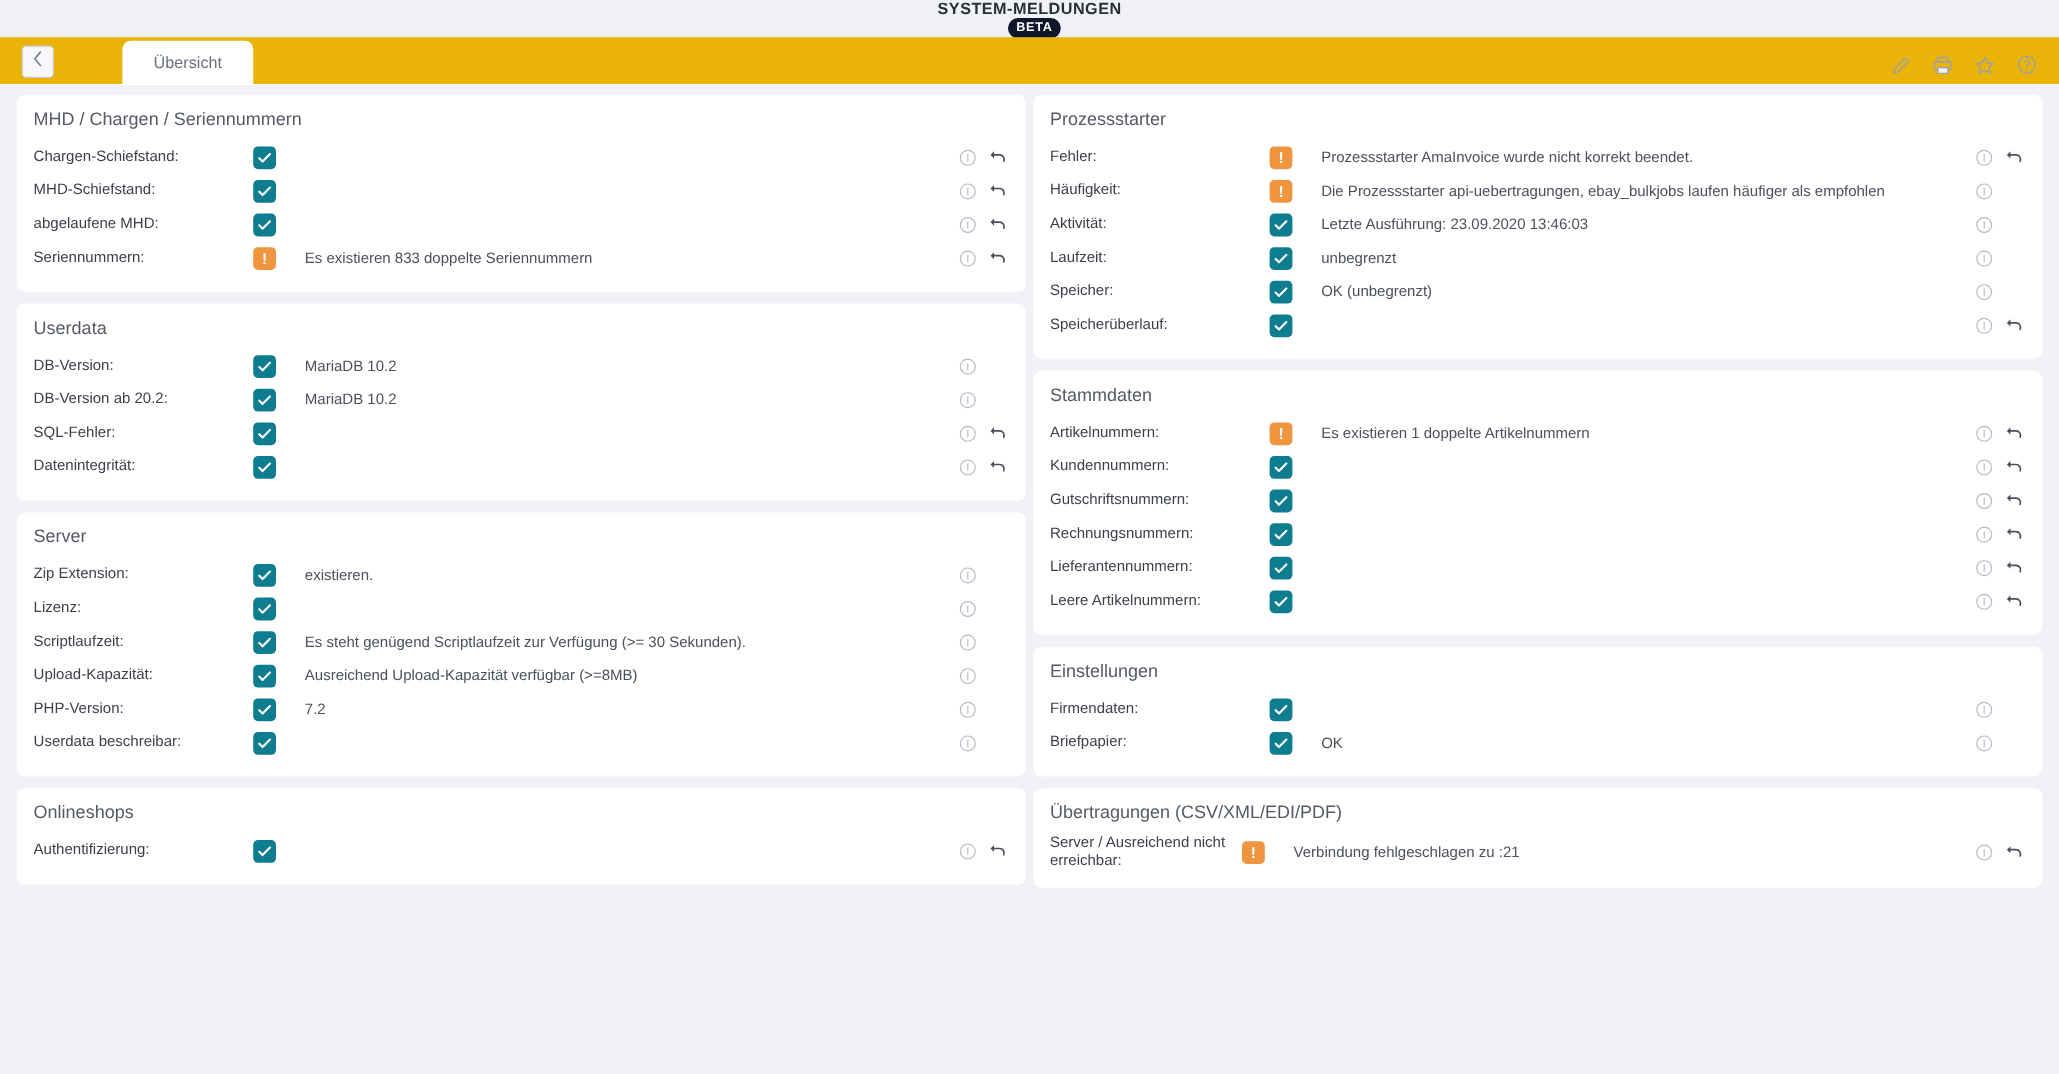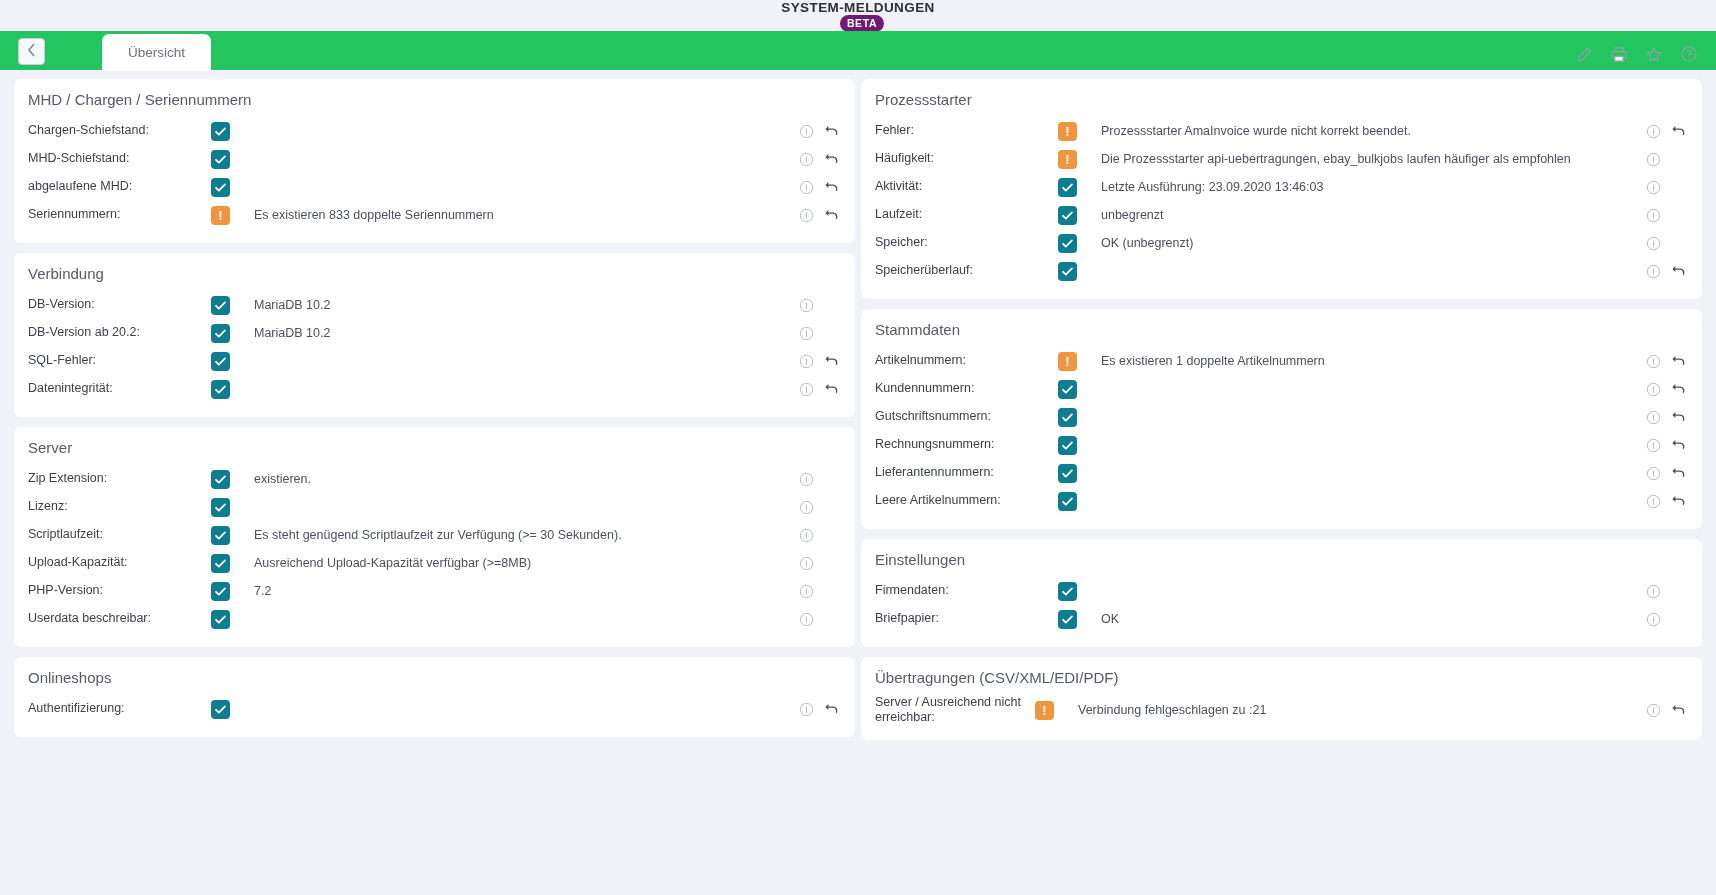--- a/index.html
+++ b/index.html
@@ -12,26 +12,26 @@
   
   .topbar {
     height: 31px; background: #f1f2f7;
     display: flex; align-items: center; padding: 0 18px; flex-direction: column;
   }
   .app-title {
     font-size: 13.5px; font-weight: bold; letter-spacing: .4px;
     color: #2b2f38;
   }
   .beta-badge {
-    margin-left: 8px; background: #701a75; color: #fff;
+    margin-left: 8px; background: #0f172a; color: #fff;
     font-size: 10.5px; font-weight: bold; letter-spacing: .6px;
     padding: 2px 7px 3px; border-radius: 9px;
   }
   .tabbar {
-    height: 39px; background: #22c55e;
+    height: 39px; background: #eab308;
     display: flex; align-items: flex-end; padding: 0 18px;
     position: relative;
   }
   .back-btn {
     width: 27px; height: 27px; margin-bottom: 5px;
     border: 1px solid #c9ccd6; border-radius: 4px; background: #f7f8fb;
     display: flex; align-items: center; justify-content: center;
     color: #7b8093;
   }
   .tab {
@@ -219,21 +219,21 @@
             <span class="icon-slot undo-ic">
               <svg width="16" height="13" viewBox="0 0 17 14" fill="none" stroke="currentColor">
                 <path d="M4.4 4.4h5.2a4 4 0 0 1 3.7 5.6" stroke-width="1.5" stroke-linecap="round"></path>
                 <path d="M4.6 1.2L1.4 4.4l3.2 3.2z" fill="currentColor" stroke="none"></path>
               </svg>
             </span>
           </div>
         </div>
       </div>
     <div class="card">
-        <div class="card-title">Verbindung</div>
+        <div class="card-title">Userdata</div>
         <div class="row">
           <div class="row-label">DB-Version:</div>
           <div class="status ok">
             <svg width="13" height="13" viewBox="0 0 14 14" fill="none" stroke="#ffffff">
               <path d="M2.2 7.3l3 3L11.8 3.6" stroke-width="1.9" stroke-linecap="round" stroke-linejoin="round"></path>
             </svg>
           </div>
           <div class="row-value">MariaDB 10.2</div>
           <div class="row-icons">
             <span class="icon-slot info-ic">

